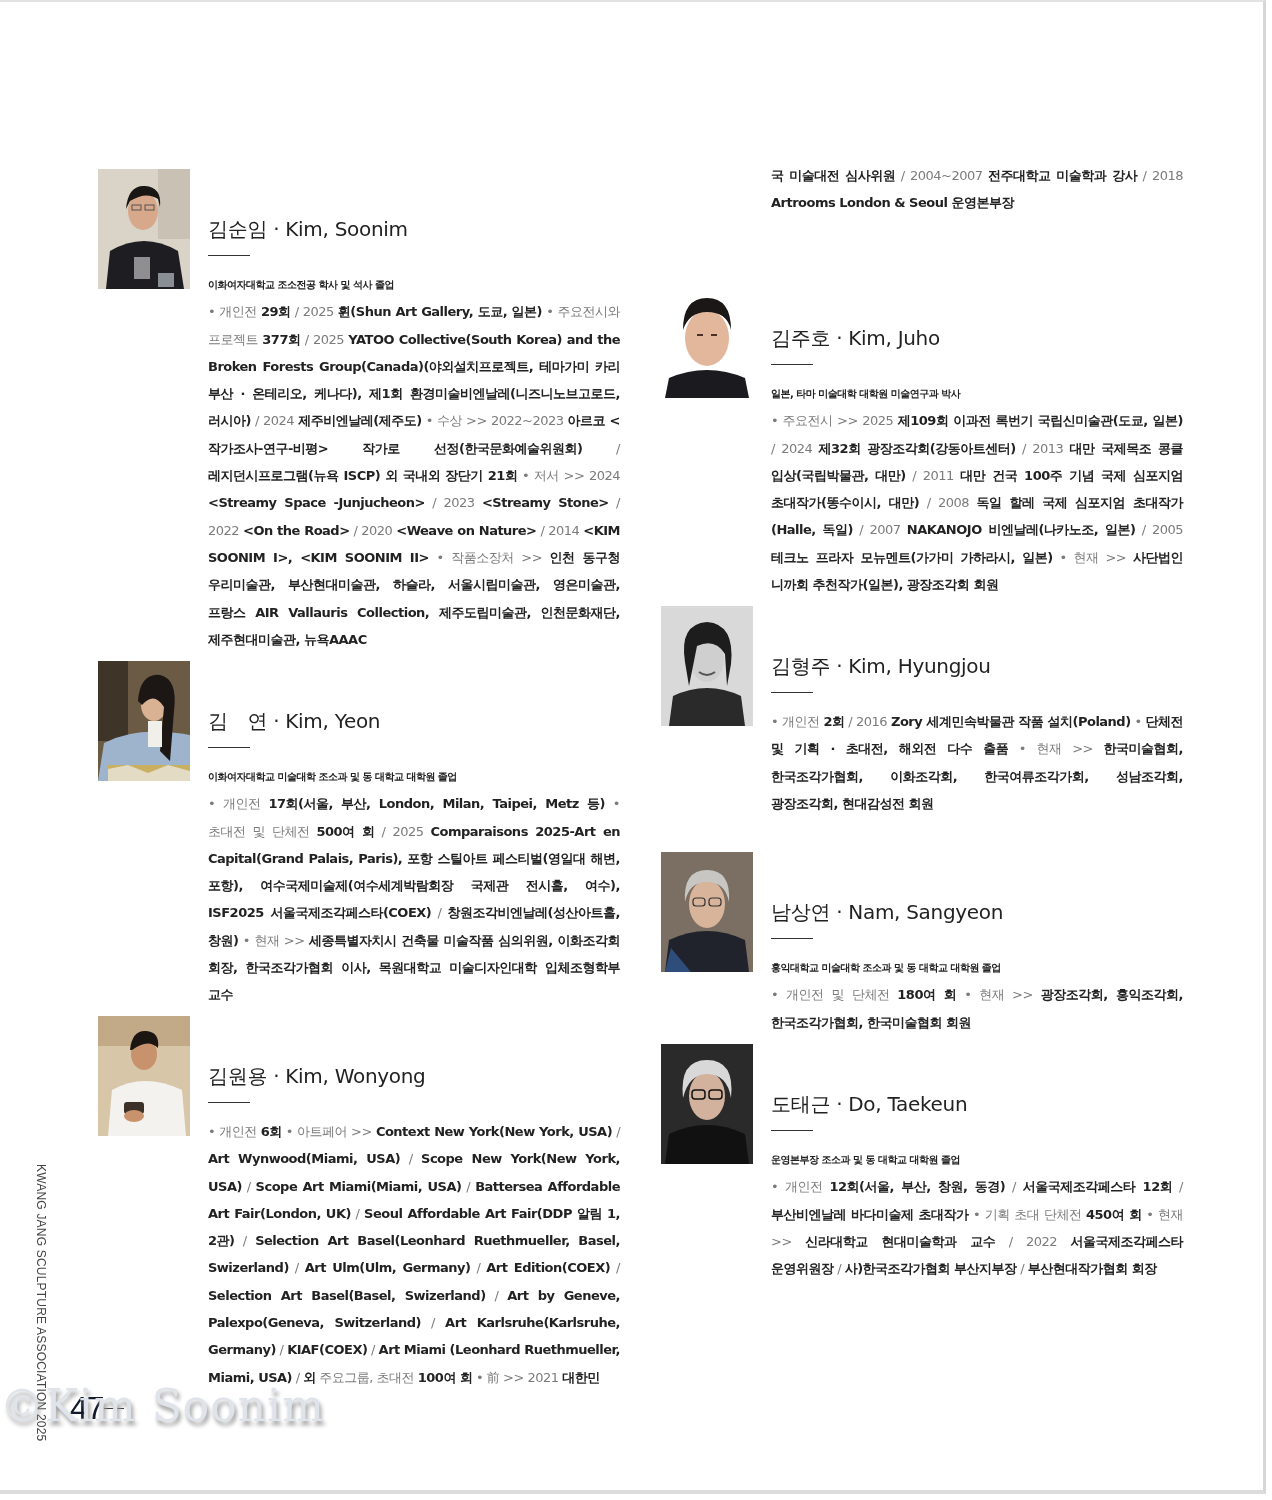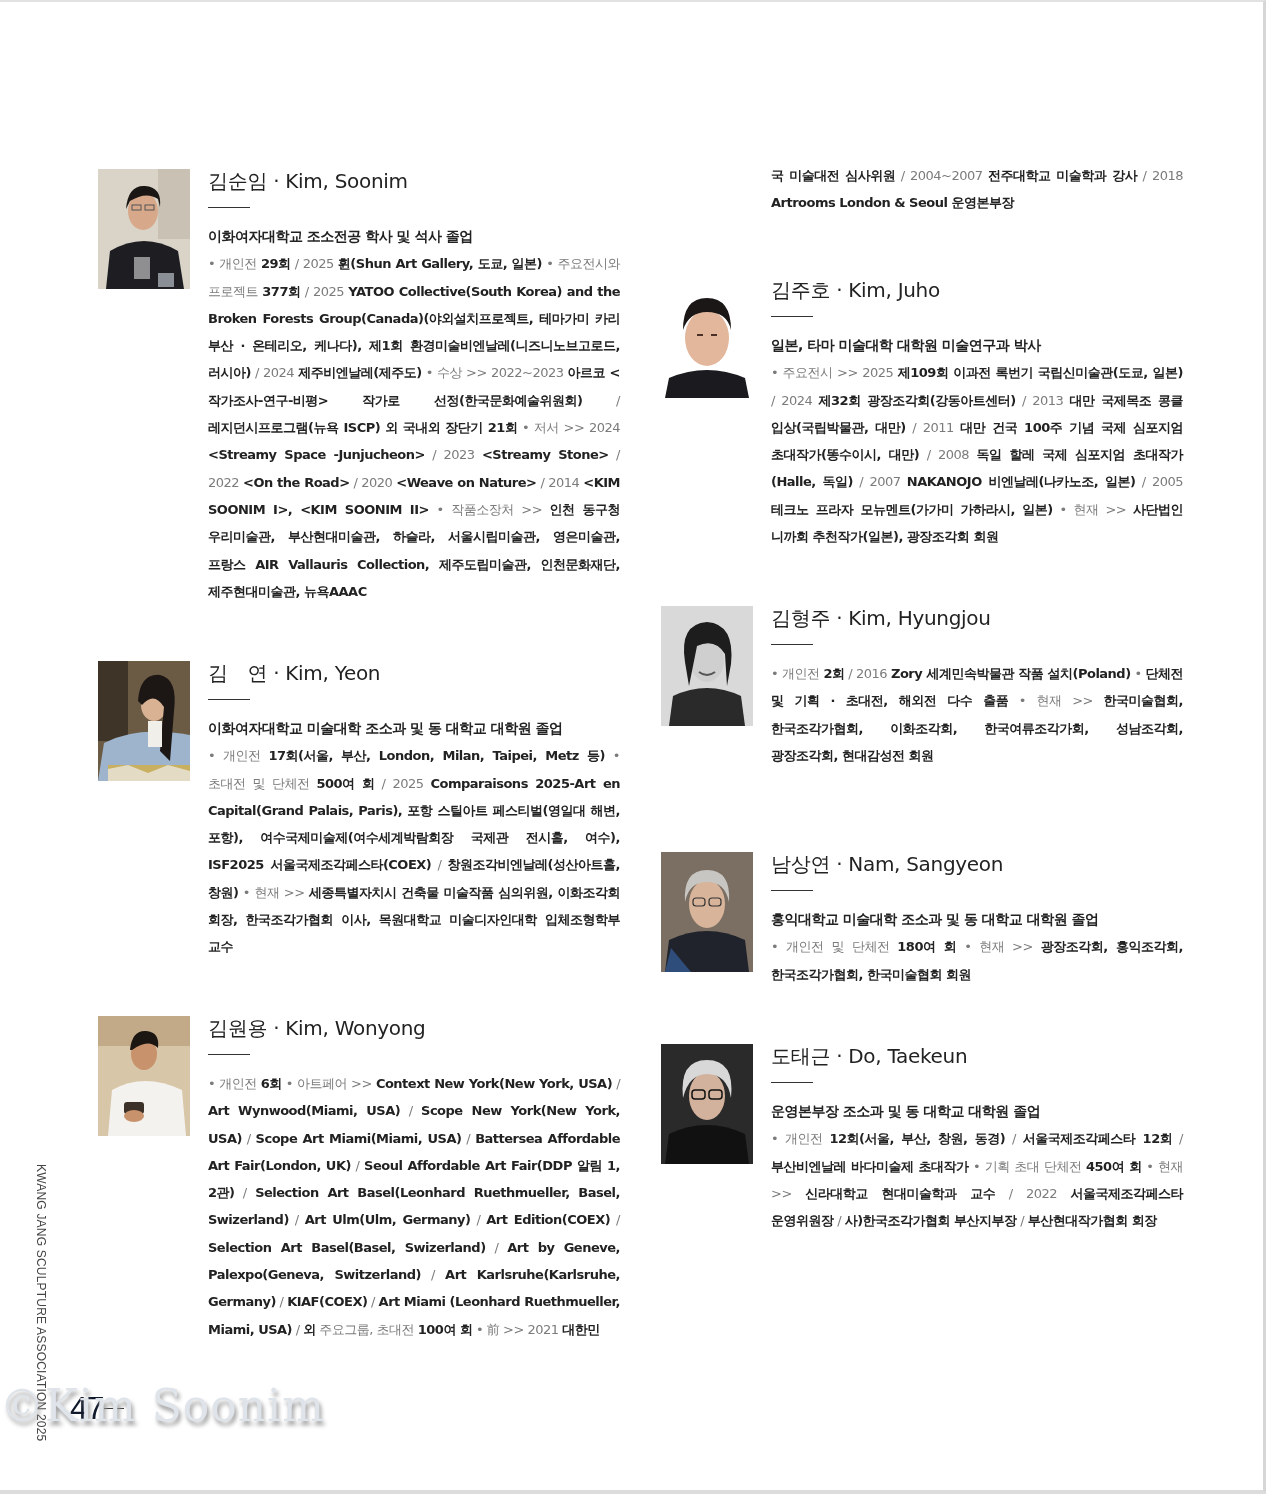--- a/index.html
+++ b/index.html
@@ -14,23 +14,23 @@
   }
   .column { position: absolute; top: 0; }
   .col-left { left: 98px; width: 525px; }
   .col-right { left: 661px; width: 525px; }
   .entry { position: absolute; left: 0; width: 525px; }
   .photo {
     position: absolute; left: 0; top: 0; width: 92px; height: 120px; overflow: hidden;
   }
   .photo svg { width: 100%; height: 100%; display: block; }
   .entry-text { position: absolute; left: 110px; top: 0; width: 412px; }
-  .entry-name { font-size: 20px; line-height: 24px; color: #222; letter-spacing: -0.3px; white-space: nowrap; }
+  .entry-name { font-size: 20px; line-height: 24px; color: #222; letter-spacing: -0.3px; white-space: nowrap; margin-top: 48px; }
   .entry-rule { width: 42px; height: 1px; background: #333; margin: 14px 0 15px 0; }
-  .entry-edu { font-size: 14px; line-height: 27.3px; color: #222; font-weight: bold; letter-spacing: -0.5px; }
+  .entry-edu { font-size: 10px; line-height: 27.3px; color: #222; font-weight: bold; letter-spacing: -0.5px; }
   .entry-body { font-size: 13px; line-height: 27.3px; text-align: justify; letter-spacing: -0.5px; word-break: keep-all; }
   .seg-g { color: #7b7b7b; font-weight: normal; }
   .seg-b { color: #222; font-weight: bold; }
   .continuation { position: absolute; left: 110px; width: 412px; }
   .side-label {
     position: absolute; left: 30px; top: 1164px; width: 18px; height: 258px;
     writing-mode: vertical-rl; font-size: 12px; color: #444; letter-spacing: 0.2px; white-space: nowrap;
     font-family: "Liberation Sans", sans-serif;
   }
   .page-num {

